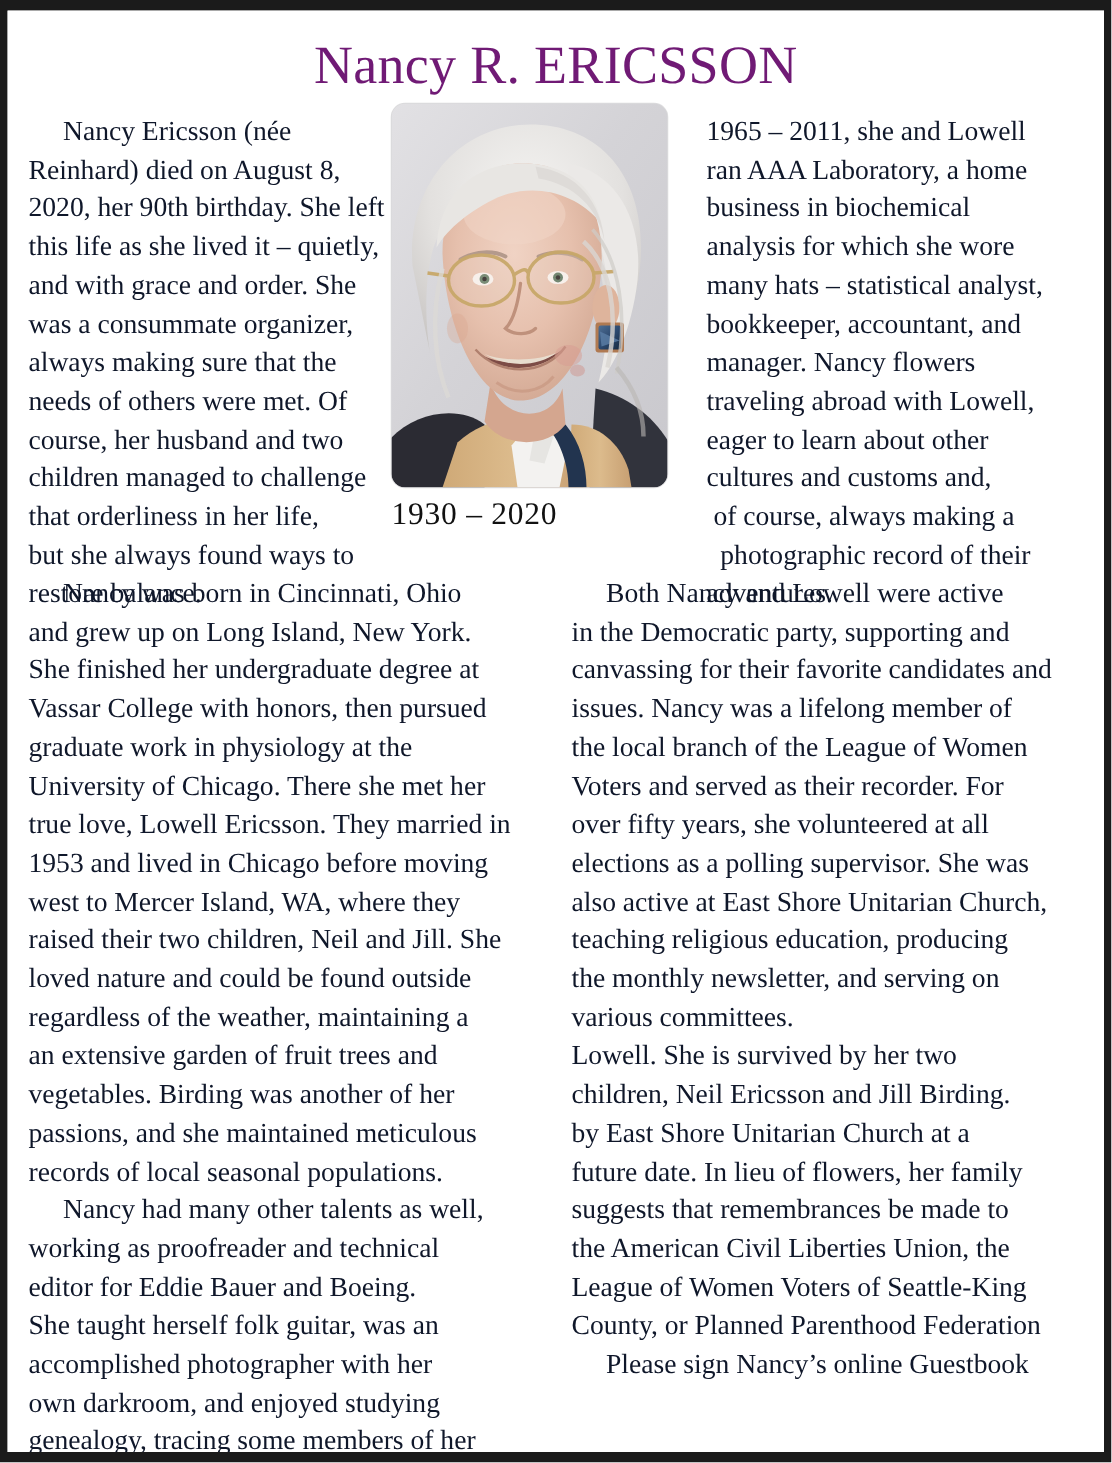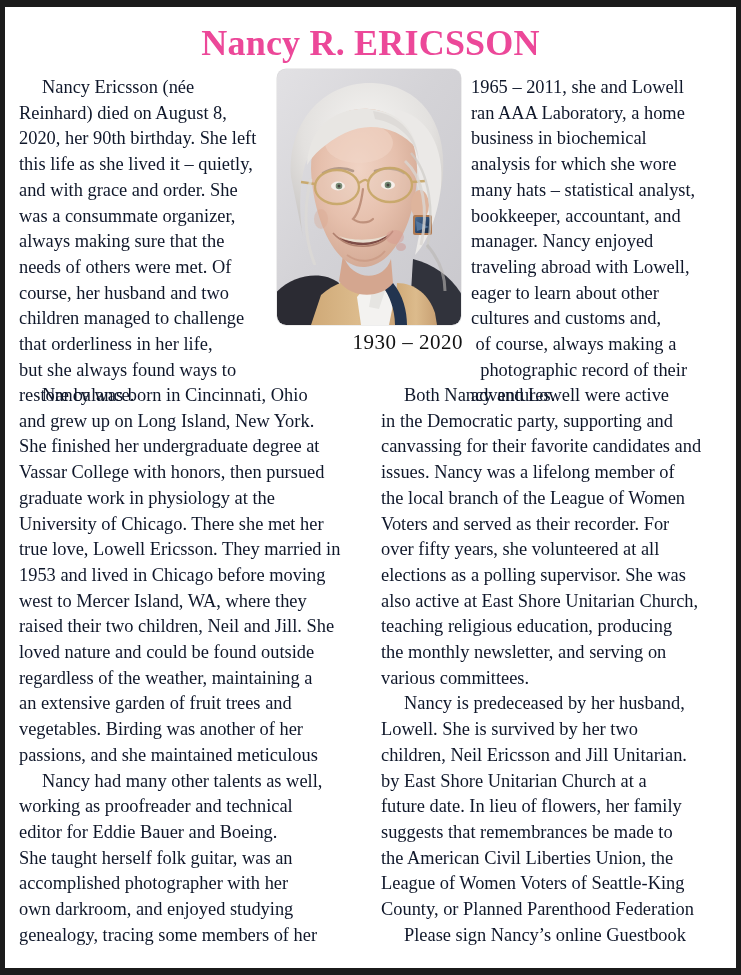--- a/index.html
+++ b/index.html
@@ -31,35 +31,35 @@
     background: #ffffff;
     box-sizing: border-box;
     padding: 10px 12px 4px 12px;
   }
 
   
   .obit-title {
     text-align: center;
     font-size: 36px;
     line-height: 44px;
-    font-weight: bold;
+    font-weight: normal;
     letter-spacing: 0.2px;
-    color: #ec4899;
+    color: #701a75;
     margin: 4px 0 6px 0;
     font-family: "Liberation Serif", "DejaVu Serif", serif;
   }
 
   
   .photo-wrap {
     position: absolute;
-    left: 272px;
+    left: 256px;
     top: 62px;
     width: 186px;
     z-index: 5;
-    text-align: right;
+    text-align: left;
   }
 
   .photo-frame {
     width: 184px;
     height: 256px;
     border-radius: 9px;
     overflow: hidden;
     position: relative;
     background: #d8d7da;
     box-shadow: 0 0 0 0.5px rgba(120,120,125,0.25);
@@ -227,21 +227,21 @@
       <span class="ln">restore balance.</span>
     </div>
 
     <div class="col col-right-top">
       <span class="ln">1965 – 2011, she and Lowell</span>
       <span class="ln">ran AAA Laboratory, a home</span>
       <span class="ln">business in biochemical</span>
       <span class="ln">analysis for which she wore</span>
       <span class="ln">many hats – statistical analyst,</span>
       <span class="ln">bookkeeper, accountant, and</span>
-      <span class="ln">manager. Nancy enjoyed</span>
+      <span class="ln">manager. Nancy flowers</span>
       <span class="ln">traveling abroad with Lowell,</span>
       <span class="ln">eager to learn about other</span>
       <span class="ln">cultures and customs and,</span>
       <span class="ln"> of course, always making a</span>
       <span class="ln">  photographic record of their</span>
       <span class="ln">adventures.</span>
     </div>
 
     <div class="col col-left-full">
       <span class="ln">     Nancy was born in Cincinnati, Ohio</span>
@@ -252,20 +252,21 @@
       <span class="ln">University of Chicago. There she met her</span>
       <span class="ln">true love, Lowell Ericsson. They married in</span>
       <span class="ln">1953 and lived in Chicago before moving</span>
       <span class="ln">west to Mercer Island, WA, where they</span>
       <span class="ln">raised their two children, Neil and Jill. She</span>
       <span class="ln">loved nature and could be found outside</span>
       <span class="ln">regardless of the weather, maintaining a</span>
       <span class="ln">an extensive garden of fruit trees and</span>
       <span class="ln">vegetables. Birding was another of her</span>
       <span class="ln">passions, and she maintained meticulous</span>
+      <span class="ln">records of local seasonal populations.</span>
       <span class="ln">     Nancy had many other talents as well,</span>
       <span class="ln">working as proofreader and technical</span>
       <span class="ln">editor for Eddie Bauer and Boeing.</span>
       <span class="ln">She taught herself folk guitar, was an</span>
       <span class="ln">accomplished photographer with her</span>
       <span class="ln">own darkroom, and enjoyed studying</span>
       <span class="ln">genealogy, tracing some members of her</span>
 
     </div>
 
@@ -275,23 +276,22 @@
       <span class="ln">canvassing for their favorite candidates and</span>
       <span class="ln">issues. Nancy was a lifelong member of</span>
       <span class="ln">the local branch of the League of Women</span>
       <span class="ln">Voters and served as their recorder. For</span>
       <span class="ln">over fifty years, she volunteered at all</span>
       <span class="ln">elections as a polling supervisor. She was</span>
       <span class="ln">also active at East Shore Unitarian Church,</span>
       <span class="ln">teaching religious education, producing</span>
       <span class="ln">the monthly newsletter, and serving on</span>
       <span class="ln">various committees.</span>
-      <span class="ln">     Nancy is predeceased by her husband,</span>
       <span class="ln">Lowell. She is survived by her two</span>
-      <span class="ln">children, Neil Ericsson and Jill Unitarian.</span>
+      <span class="ln">children, Neil Ericsson and Jill Birding.</span>
       <span class="ln">by East Shore Unitarian Church at a</span>
       <span class="ln">future date. In lieu of flowers, her family</span>
       <span class="ln">suggests that remembrances be made to</span>
       <span class="ln">the American Civil Liberties Union, the</span>
       <span class="ln">League of Women Voters of Seattle-King</span>
       <span class="ln">County, or Planned Parenthood Federation</span>
       <span class="ln">     Please sign Nancy’s online Guestbook</span>
 
     </div>
 

